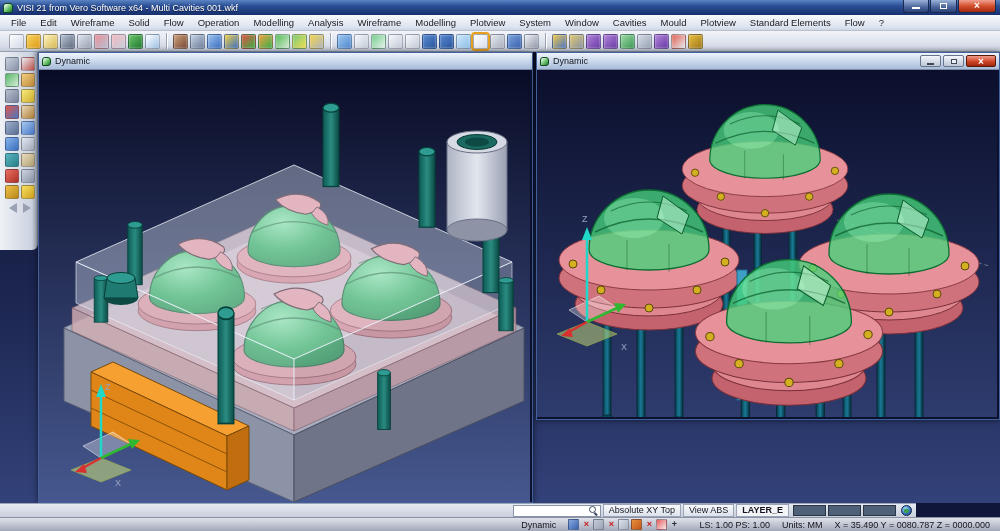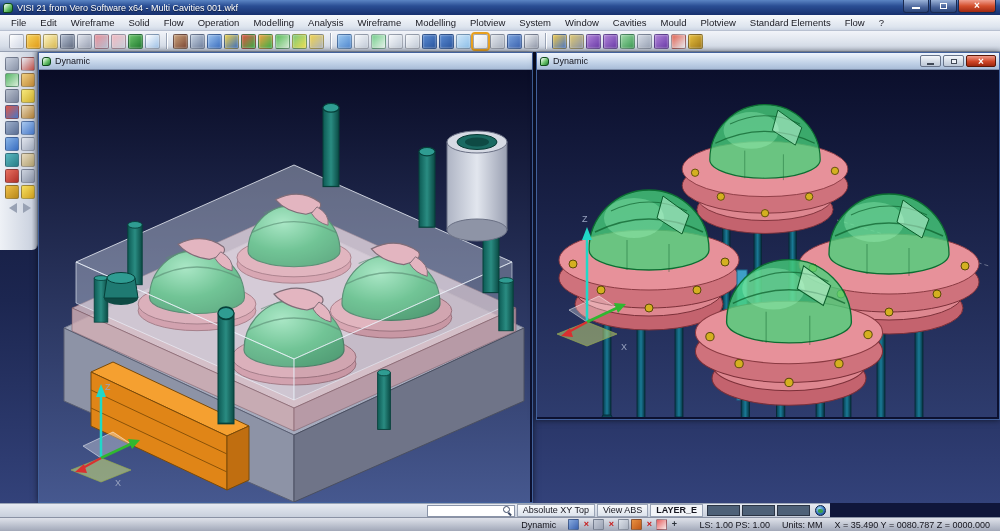--- a/index.html
+++ b/index.html
@@ -68,21 +68,21 @@
   .cbtns { margin-left:auto; display:flex; gap:2px; }
   .cbtn { width:21px; height:12px; border:1px solid #68748a; border-radius:2px;
     background:linear-gradient(#f4f7fb,#bcc7d6); display:flex; align-items:center; justify-content:center; }
   .cbtn .bar { width:7px; height:2px; background:#424a58; margin-top:5px; }
   .cbtn .box { width:6px; height:5px; border:1px solid #424a58; background:#eef2f8; }
   .cbtn.close { width:30px; background:linear-gradient(#f09a88,#cf4628 55%,#9e2810); border-color:#5a1808; }
   .cbtn.close .x { color:#fff; font-size:10px; font-weight:bold; line-height:9px; }
   .viewport { display:block; }
 
   
-  .layerbar { position:absolute; left:0; top:503px; width:830px; height:14px;
+  .layerbar { position:absolute; left:0; top:503px; width:916px; height:14px;
     background:linear-gradient(#e6eaf1,#c9d0dd); border-top:1px solid #9aa4b6;
     display:flex; align-items:center; justify-content:flex-end; gap:2px;
     font-size:9px; color:#15151f; padding-right:4px; }
   .search-box { width:88px; height:12px; background:#fff; border:1px solid #8a94a8;
     display:flex; align-items:center; }
   .search-box input { flex:1; border:none; outline:none; font-size:8px; width:70px;
     font-family:"Liberation Sans",sans-serif; }
   .mag { width:9px; height:9px; position:relative; margin-right:2px; flex:0 0 auto; }
   .mag::before { content:""; position:absolute; left:0; top:0; width:5px; height:5px;
     border:1.5px solid #3c4a66; border-radius:50%; }

